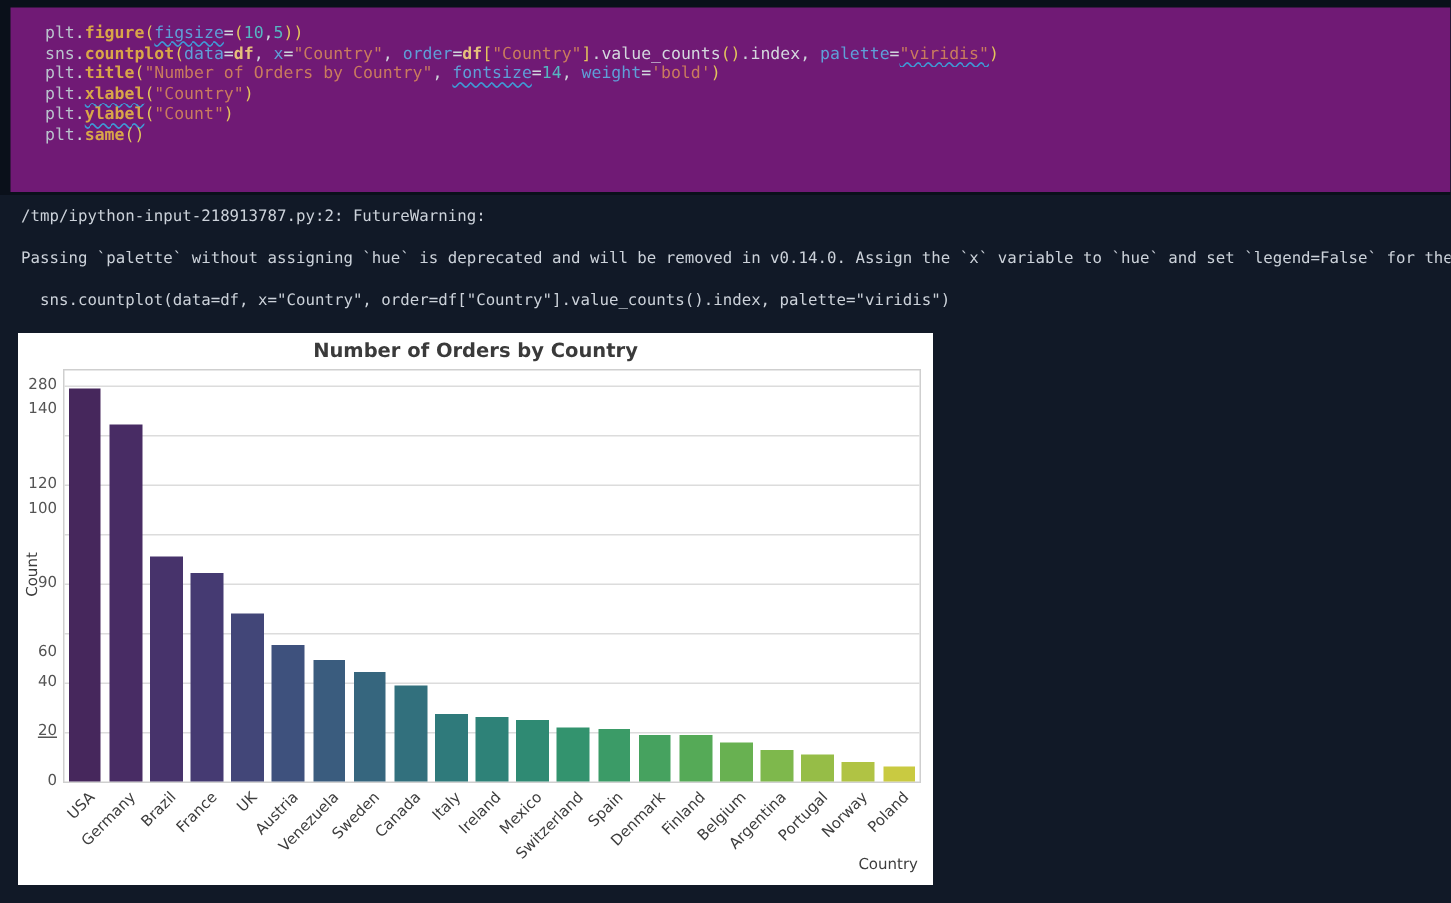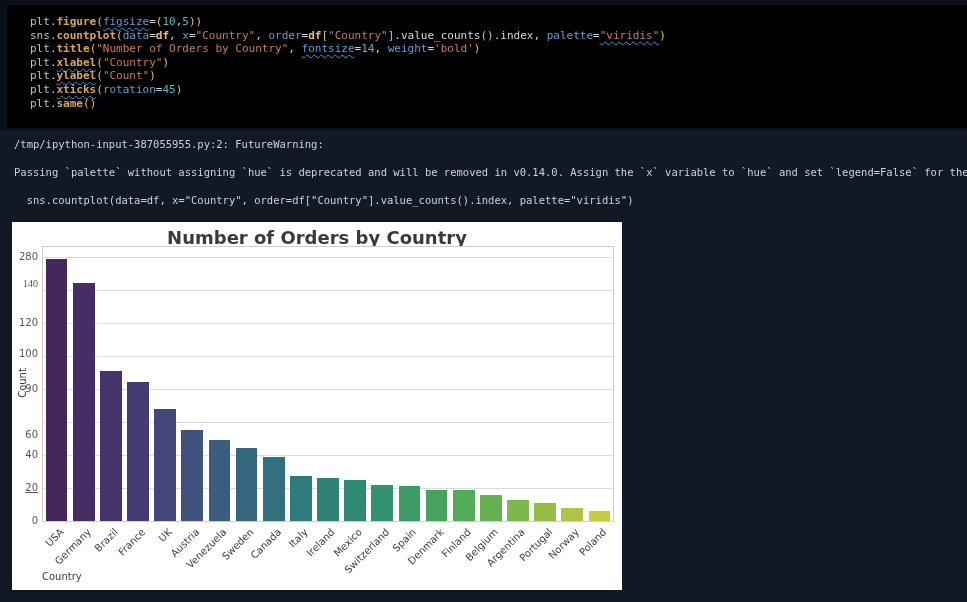--- a/index.html
+++ b/index.html
@@ -5,21 +5,21 @@
   html,body{margin:0;padding:0;}
   body{
     width:967px;height:602px;position:relative;overflow:hidden;
     background:#111927;
     font-family:"DejaVu Sans",sans-serif;
   }
   
   .cell-frame{position:absolute;left:0;top:0;width:967px;height:130px;background:#0a101a;}
   .code-cell{
     position:absolute;left:7px;top:5px;right:0;bottom:2px;
-    background:#000000;padding:10px 10px 0 23px;box-sizing:border-box;
+    background:#701a75;padding:10px 10px 0 23px;box-sizing:border-box;
   }
   .code-line{
     font-family:"DejaVu Sans Mono","Liberation Mono",monospace;
     font-size:11px;line-height:13.6px;white-space:pre;
   }
   .tk.obj{color:#b9c2cc;}
   .tk.p{color:#cfd5dc;}
   .tk.pl{color:#d4d8de;}
   .tk.fn{color:#d9a648;font-weight:bold;}
   .tk.kw{color:#5f9fd8;}
@@ -38,63 +38,62 @@
   .warn-1{top:138px;}
   .warn-2{top:166px;}
   .warn-3{top:194px;}
   
   .chart-panel{
     position:absolute;left:12px;top:222px;width:610px;height:368px;
     background:#ffffff;
   }
   .chart-title{
     position:absolute;left:0;right:0;top:5px;text-align:center;
-    font-size:18px;font-weight:bold;color:#3a3a3a;
+    font-size:13px;font-weight:bold;color:#3a3a3a;
   }
   .plot-area{
     position:absolute;left:30px;top:24px;width:570px;height:274px;
     border:1px solid #cfcfcf;box-sizing:content-box;background:#ffffff;
   }
   .gridline{position:absolute;left:0;width:100%;height:1px;background:#dcdcdc;}
   .bar{position:absolute;bottom:0;}
   .ytick{
     position:absolute;left:0;width:26px;text-align:right;
     font-size:10px;color:#555555;line-height:10px;
   }
   .xtick{
     position:absolute;font-size:10px;color:#3d3d3d;white-space:nowrap;
     transform:rotate(-45deg);transform-origin:100% 0;line-height:10px;
   }
   .y-axis-label{
     position:absolute;left:10px;top:161px;font-size:10px;color:#3d3d3d;
     transform:translate(-50%,-50%) rotate(-90deg);white-space:nowrap;
   }
   .x-axis-label{
-    position:absolute;left:30px;width:570px;top:349px;text-align:left;
+    position:absolute;left:30px;width:570px;top:349px;text-align:right;
     font-size:10px;color:#3d3d3d;
   }
 </style>
 </head>
 <body>
 
 <div class="cell-frame">
   <div class="code-cell">
     <div>
         <div class="code-line"><span class="tk obj">plt</span><span class="tk p">.</span><span class="tk fn">figure</span><span class="tk br">(</span><span class="tk kw sq">figsize</span><span class="tk p">=</span><span class="tk br">(</span><span class="tk num">10</span><span class="tk p">,</span><span class="tk num">5</span><span class="tk br">)</span><span class="tk br">)</span></div>
         <div class="code-line"><span class="tk obj">sns</span><span class="tk p">.</span><span class="tk fn">countplot</span><span class="tk br">(</span><span class="tk kw">data</span><span class="tk p">=</span><span class="tk dfv">df</span><span class="tk p">, </span><span class="tk kw">x</span><span class="tk p">=</span><span class="tk str">"Country"</span><span class="tk p">, </span><span class="tk kw">order</span><span class="tk p">=</span><span class="tk dfv">df</span><span class="tk br">[</span><span class="tk str">"Country"</span><span class="tk br">]</span><span class="tk p">.</span><span class="tk pl">value_counts</span><span class="tk br">(</span><span class="tk br">)</span><span class="tk p">.</span><span class="tk pl">index</span><span class="tk p">, </span><span class="tk kw">palette</span><span class="tk p">=</span><span class="tk str sq">"viridis"</span><span class="tk br">)</span></div>
         <div class="code-line"><span class="tk obj">plt</span><span class="tk p">.</span><span class="tk fn">title</span><span class="tk br">(</span><span class="tk str">"Number of Orders by Country"</span><span class="tk p">, </span><span class="tk kw sq">fontsize</span><span class="tk p">=</span><span class="tk num">14</span><span class="tk p">, </span><span class="tk kw">weight</span><span class="tk p">=</span><span class="tk str">'bold'</span><span class="tk br">)</span></div>
         <div class="code-line"><span class="tk obj">plt</span><span class="tk p">.</span><span class="tk fn sq">xlabel</span><span class="tk br">(</span><span class="tk str">"Country"</span><span class="tk br">)</span></div>
         <div class="code-line"><span class="tk obj">plt</span><span class="tk p">.</span><span class="tk fn sq">ylabel</span><span class="tk br">(</span><span class="tk str">"Count"</span><span class="tk br">)</span></div>
-        <div class="code-line"><span class="tk obj">plt</span><span class="tk p">.</span><span class="tk fn sq">xticks</span><span class="tk br">(</span><span class="tk kw">rotation</span><span class="tk p">=</span><span class="tk num">45</span><span class="tk br">)</span></div>
         <div class="code-line"><span class="tk obj">plt</span><span class="tk p">.</span><span class="tk fn">same</span><span class="tk br">(</span><span class="tk br">)</span></div>
       </div>
   </div>
 </div>
 
-<div class="warn warn-1">/tmp/ipython-input-387055955.py:2: FutureWarning:</div>
+<div class="warn warn-1">/tmp/ipython-input-218913787.py:2: FutureWarning:</div>
 <div class="warn warn-2">Passing `palette` without assigning `hue` is deprecated and will be removed in v0.14.0. Assign the `x` variable to `hue` and set `legend=False` for the same effect.</div>
 <div class="warn warn-3">  sns.countplot(data=df, x="Country", order=df["Country"].value_counts().index, palette="viridis")</div>
 
 <div class="chart-panel">
   <div class="chart-title">Number of Orders by Country</div>
   <div class="plot-area">
       <div class="gridline" style="top: 240.988px;"></div>
       <div class="gridline" style="top: 207.976px;"></div>
       <div class="gridline" style="top: 174.964px;"></div>
       <div class="gridline" style="top: 141.952px;"></div>
@@ -125,23 +124,23 @@
       <div class="bar" style="left: 545.571px; width: 21.7143px; height: 9.90361px; background: rgb(201, 202, 65);"></div>
     </div>
   <div class="y-axis-label">Count</div>
   <div class="x-axis-label">Country</div>
   <div></div>
 <div class="ytick" style="top: 294px;">0</div>
     <div class="ytick" style="top: 260.988px; text-decoration: underline;">20</div>
     <div class="ytick" style="top: 227.976px;">40</div>
     <div class="ytick" style="top: 208px;">60</div>
     <div class="ytick" style="top: 161.952px;">90</div>
-    <div class="ytick" style="top: 127px;">100</div>
+    <div class="ytick" style="top: 113px;">100</div>
     <div class="ytick" style="top: 95.9277px;">120</div>
-    <div class="ytick" style="top: 57px; font-family: Liberation Serif, serif;">140</div>
+    <div class="ytick" style="top: 46px;">140</div>
     <div class="ytick" style="top: 29.9036px;">280</div>
     <div class="xtick" style="top: 305px; right: 563.429px;">USA</div>
     <div class="xtick" style="top: 305px; right: 536.286px;">Germany</div>
     <div class="xtick" style="top: 305px; right: 509.143px;">Brazil</div>
     <div class="xtick" style="top: 305px; right: 482px;">France</div>
     <div class="xtick" style="top: 305px; right: 454.857px;">UK</div>
     <div class="xtick" style="top: 305px; right: 427.714px;">Austria</div>
     <div class="xtick" style="top: 305px; right: 400.571px;">Venezuela</div>
     <div class="xtick" style="top: 305px; right: 373.429px;">Sweden</div>
     <div class="xtick" style="top: 305px; right: 346.286px;">Canada</div>

